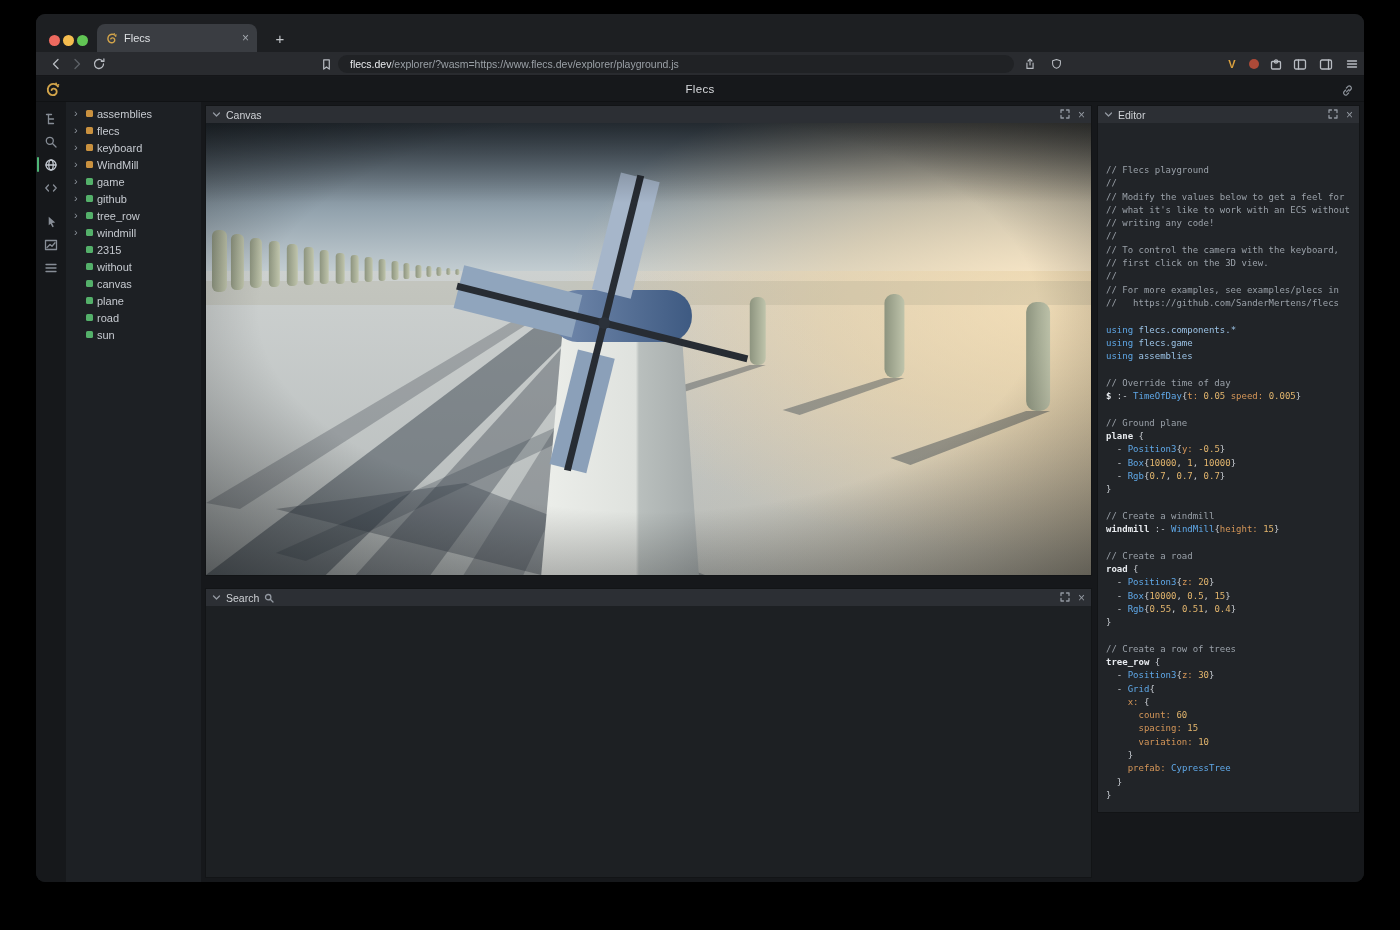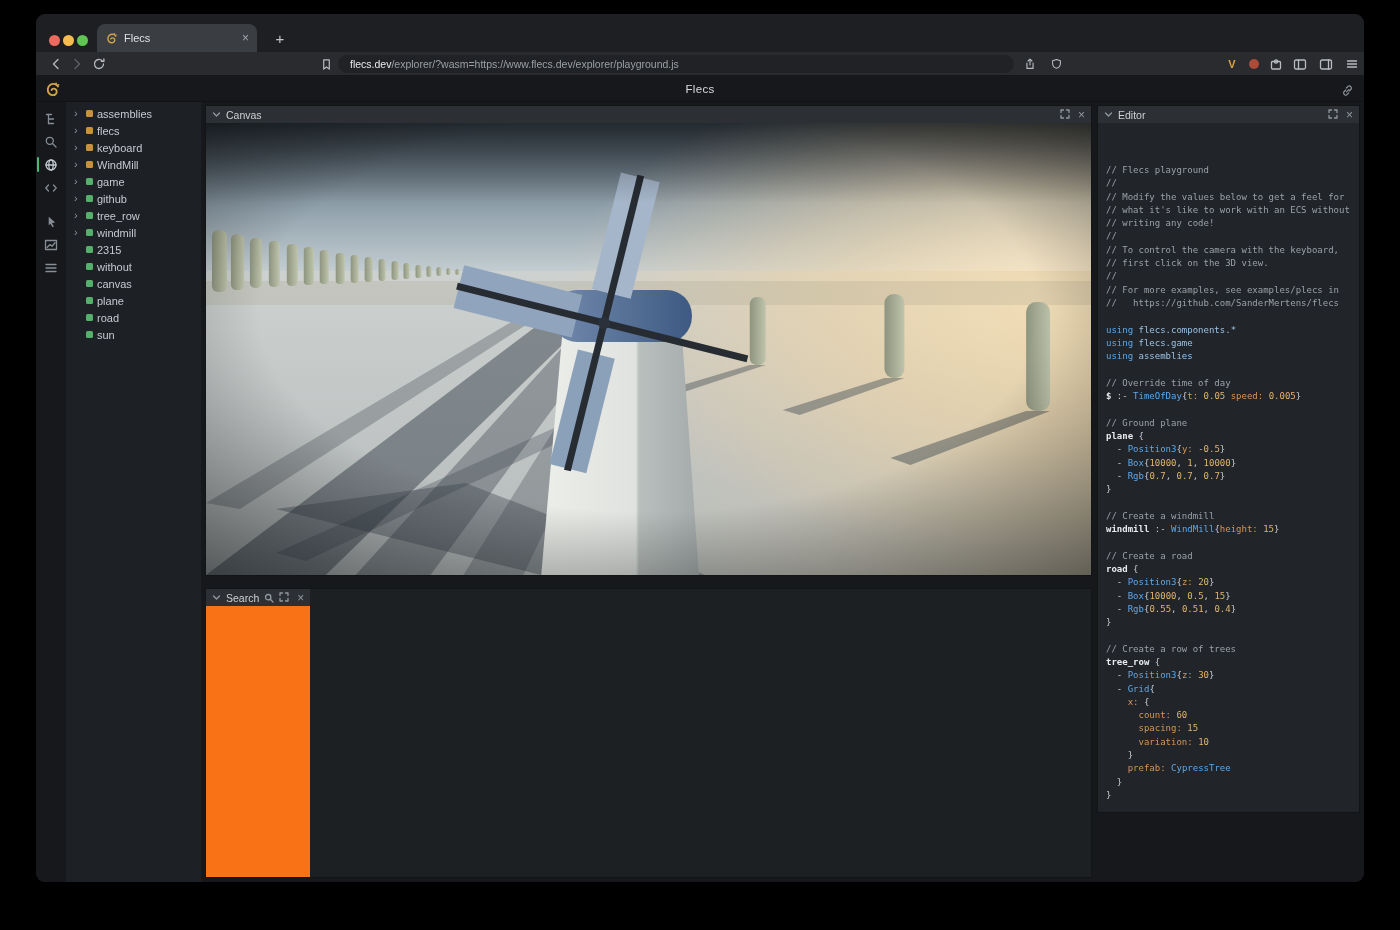--- a/index.html
+++ b/index.html
@@ -76,21 +76,21 @@
   .phead { height:17px; background:#2c2f34; display:flex; align-items:center; gap:5px;
     padding:0 6px; font-size:10.5px; color:#ced1d5; flex:none; }
   .phead .chev { color:#9399a1; display:flex; }
   .pbtns { margin-left:auto; display:flex; align-items:center; gap:8px; color:#9399a1; }
   .pclose { font-size:12px; line-height:1; }
 
   .canvas-panel { height:471px; flex:none; display:flex; flex-direction:column; }
   .canvas-body { flex:1; min-height:0; }
   .canvas-body svg { display:block; width:100%; height:100%; }
 
-  .search-panel { flex:1; margin-top:12px; display:flex; background:#f97316; }
+  .search-panel { flex:1; margin-top:12px; display:flex; flex-direction:column; background:#f97316; }
   .search-body { flex:1; background:#1d2023; }
   .mini-mag { display:flex; color:#9399a1; }
 
   .editor-col { width:268px; flex:none; padding:3px 4px 0 1px; }
   .editor-panel { display:flex; flex-direction:column; }
   .code { padding:5px 6px 10px 8px; font-family:"DejaVu Sans Mono", monospace;
     font-size:9px; line-height:13.3px; color:#c8ccd2; white-space:pre; overflow:hidden;margin-top:36px; }
   .code-line { height:13.3px; }
   .tk-c { color:#9aa1a9; }
   .tk-k { color:#5fa8e8; }

